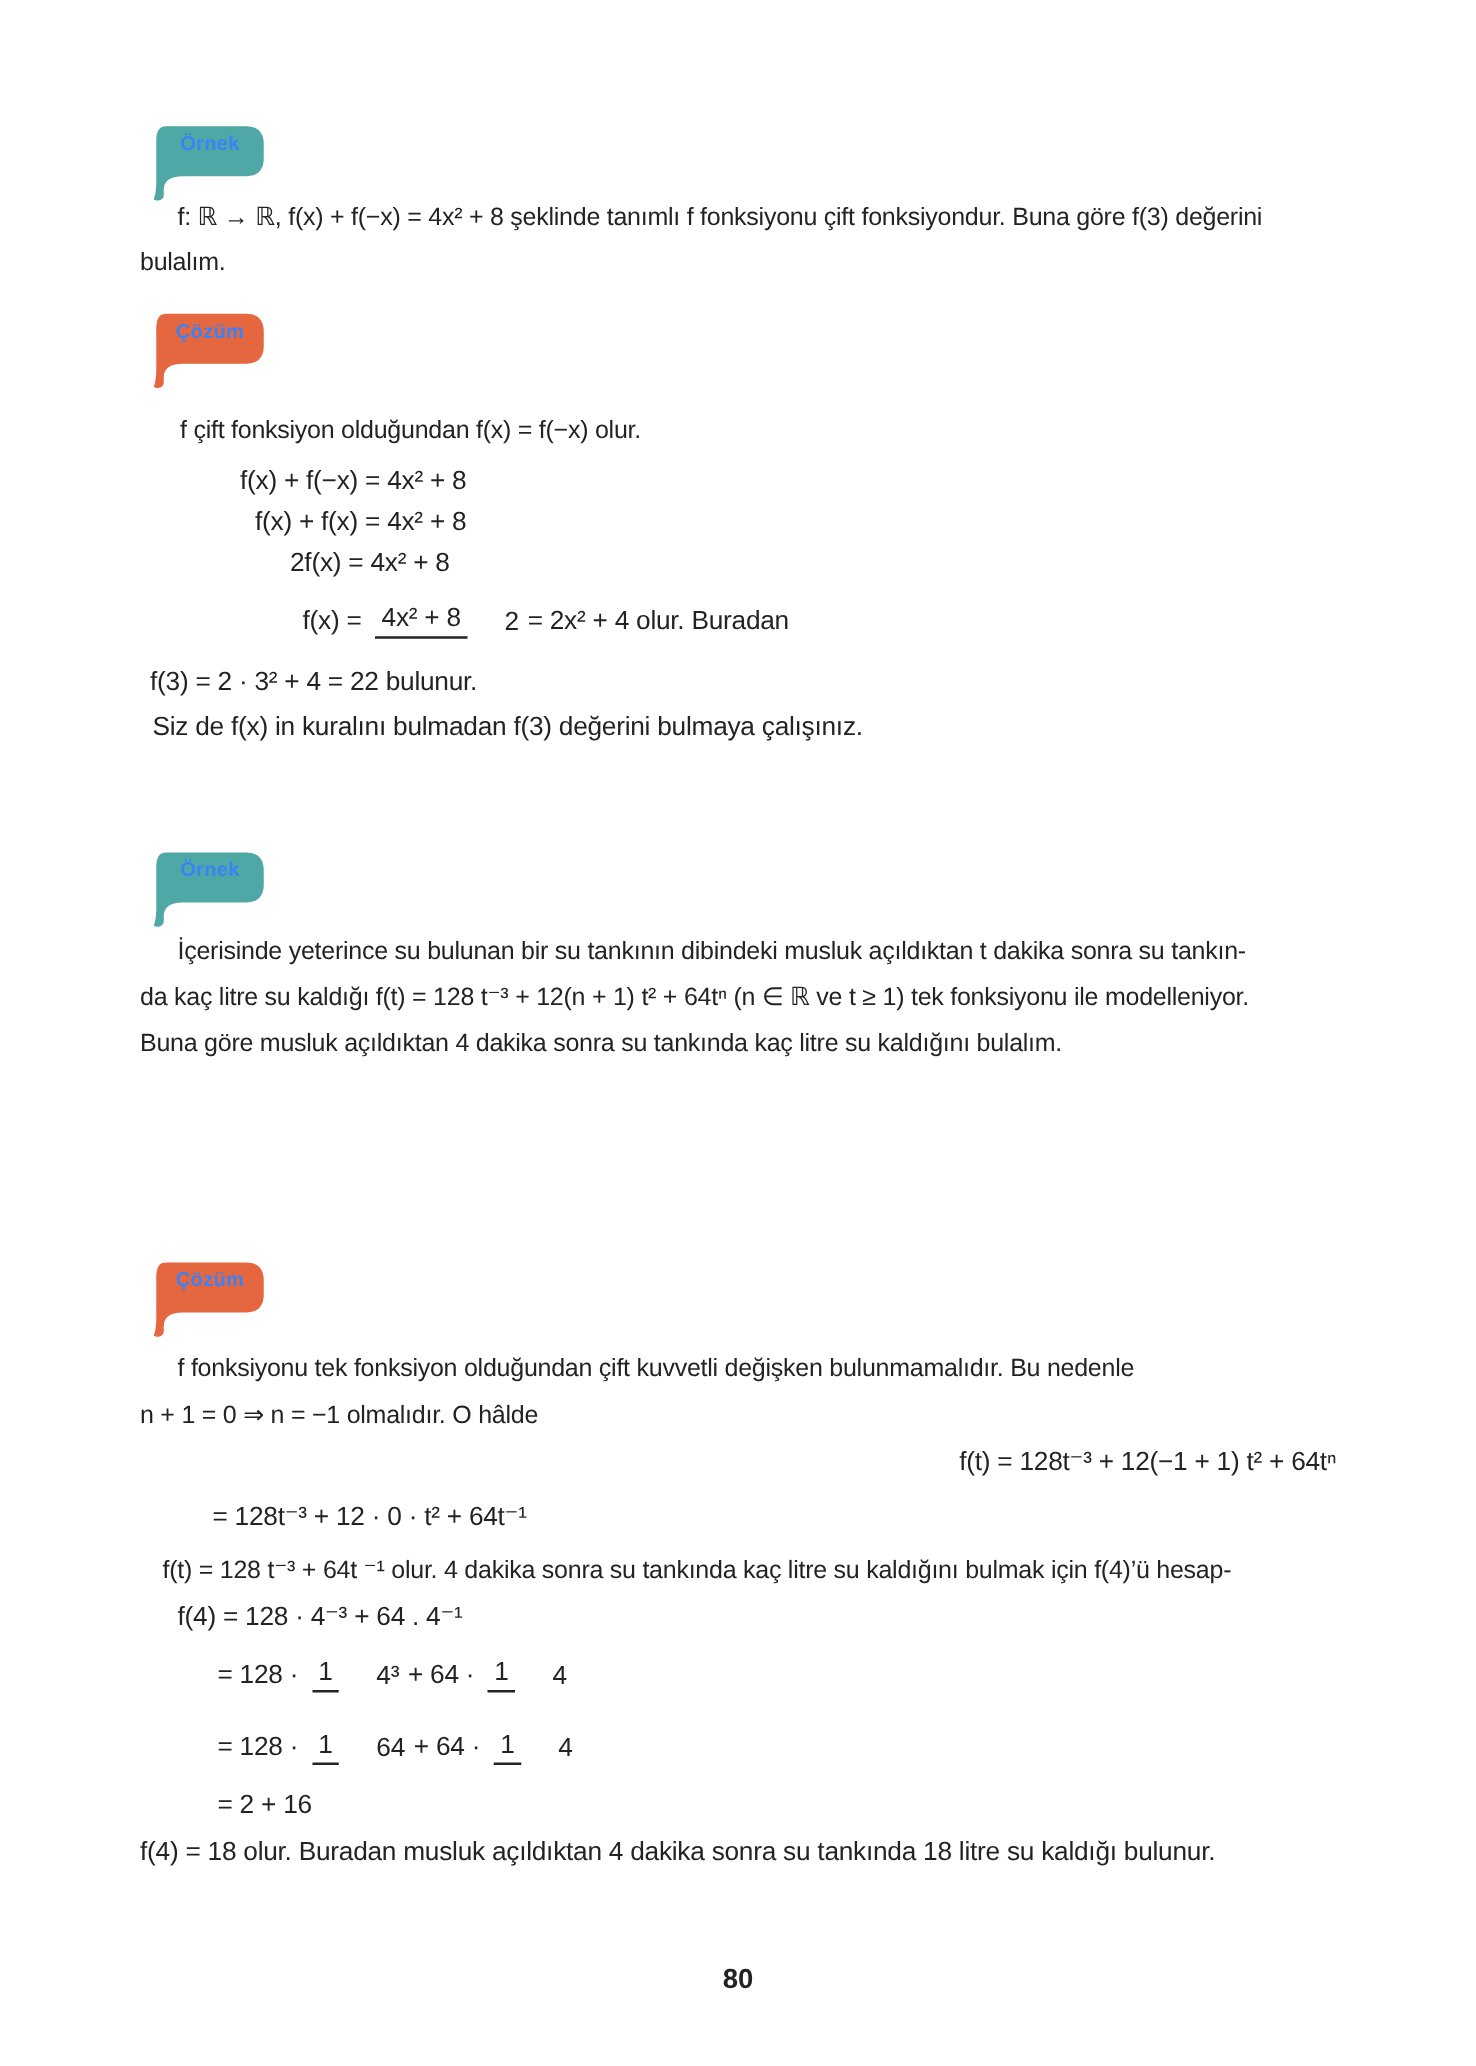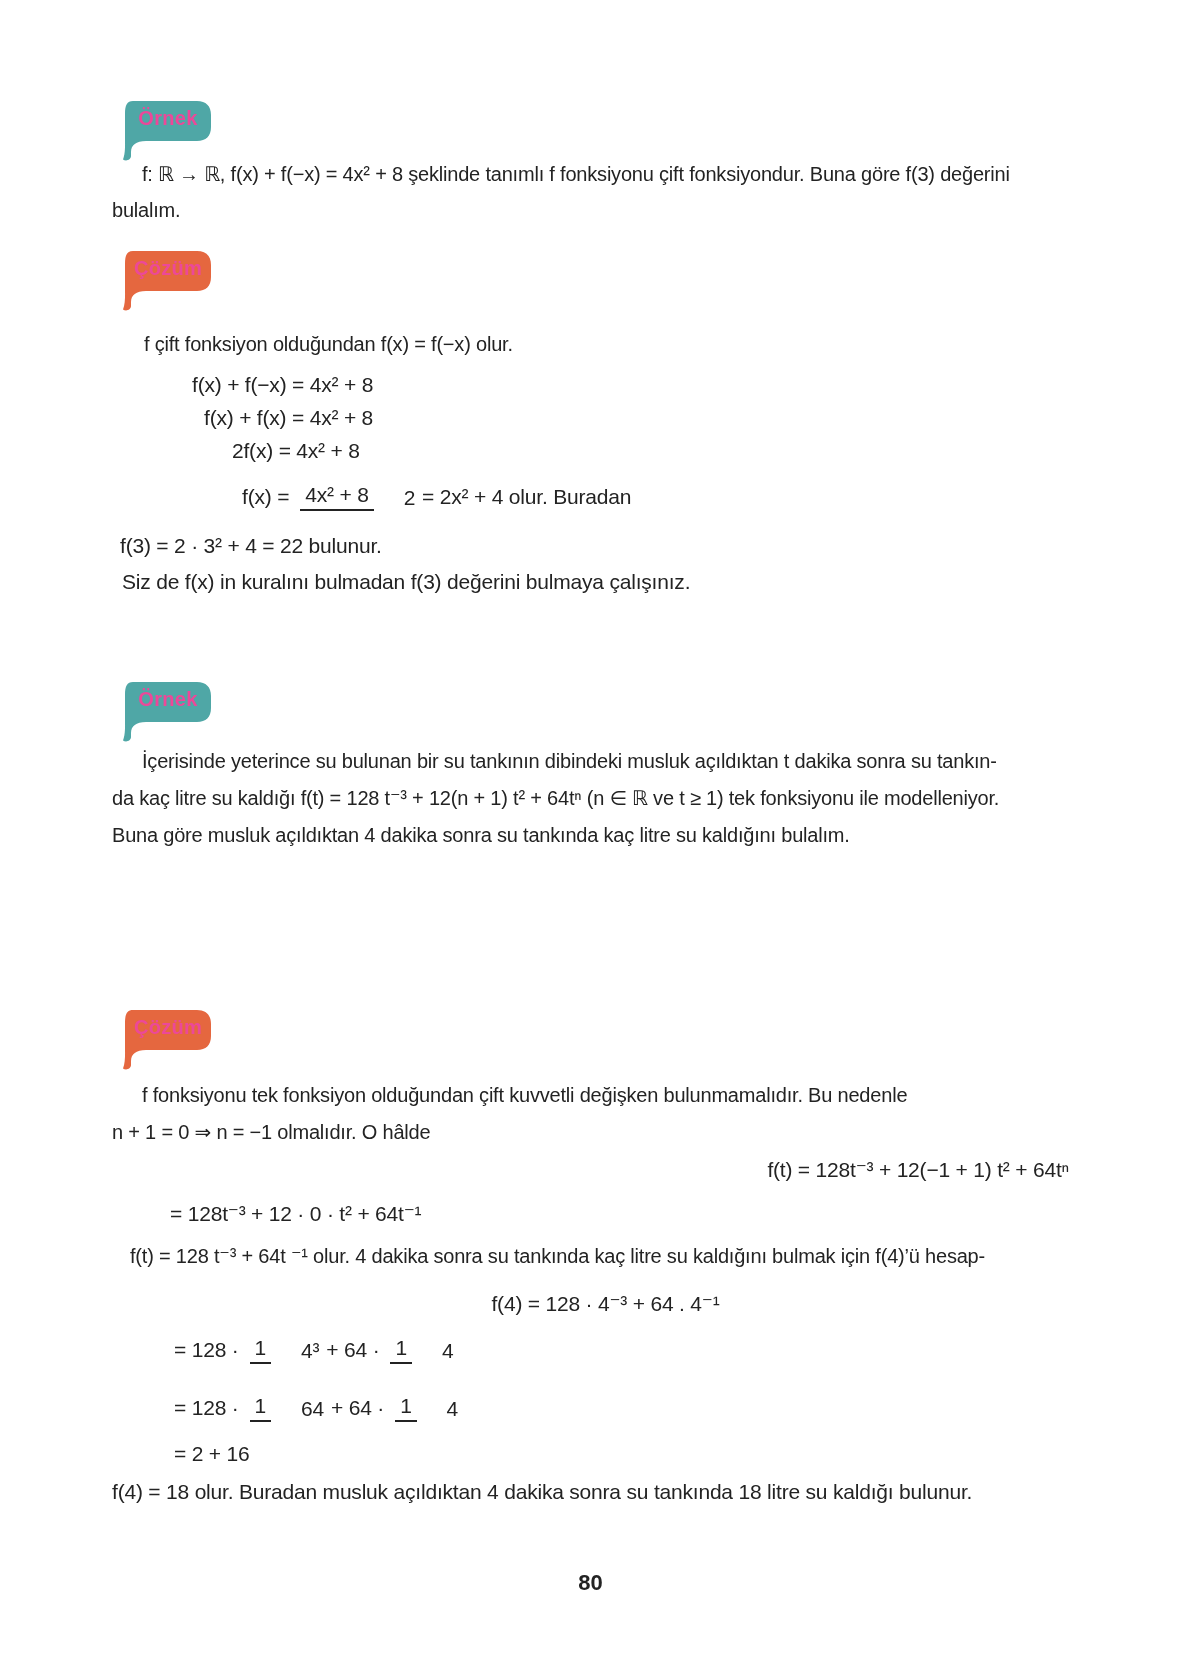--- a/index.html
+++ b/index.html
@@ -11,21 +11,21 @@
     overflow:hidden;
     background:var(--page-bg,#fff);
     font-family:"Liberation Sans","DejaVu Sans",sans-serif;
     color:var(--text,#222);
   }
   
   .badge{position:relative;width:100px;height:62px;}
   .badge svg{position:absolute;left:0;top:0;display:block;}
   .badge .badge-label{
     position:absolute;left:13px;right:1px;top:7px;
-    text-align:center;color:#ec4899;font-weight:bold;font-size:20px;
+    text-align:center;color:#3b82f6;font-weight:bold;font-size:16px;
     letter-spacing:.3px;
   }
   .badge.teal{color:var(--badge-teal,#4fa7a6);}
   .badge.orange{color:var(--badge-orange,#e5673f);}
   
   .para{font-size:20px;line-height:36px;letter-spacing:-.2px;}
   .para .line{white-space:nowrap;}
   .indent{padding-left:30px;}
   .p2 .line{line-height:37px;}
   .eq{font-size:21px;line-height:33px;white-space:nowrap;letter-spacing:-.2px;}
@@ -50,21 +50,21 @@
   #badge3{margin-top:82px;}
   #para2{margin-top:0;}
   #badge4{margin-top:155px;}
   #sol2-intro{margin-top:6px;}
   #sol2-intro .line{line-height:37px;}
   #s2eq1{margin-top:2px;margin-left:30px;text-align:right;}
   #s2eq2{margin-top:10px;margin-left:58px;}
   #s2para{margin-top:8px;}
   #s2para .line{line-height:34px;}
   #s2para .line1{padding-left:18px;}
-  #s2eq3{margin-top:14px;margin-left:30px;text-align:center;}
+  #s2eq3{margin-top:4px;margin-left:30px;}
   #s2frac1,#s2frac2{margin-left:62px;height:54px;}
   #s2frac1{margin-top:2px;}
   #s2frac2{margin-top:4px;}
   #s2eq6{margin-top:2px;margin-left:62px;}
   #s2result{margin-top:4px;}
   .page-number{
     position:absolute;top:1570px;left:0;right:0;
     text-align:center;font-size:22px;font-weight:bold;
   }
 </style>

